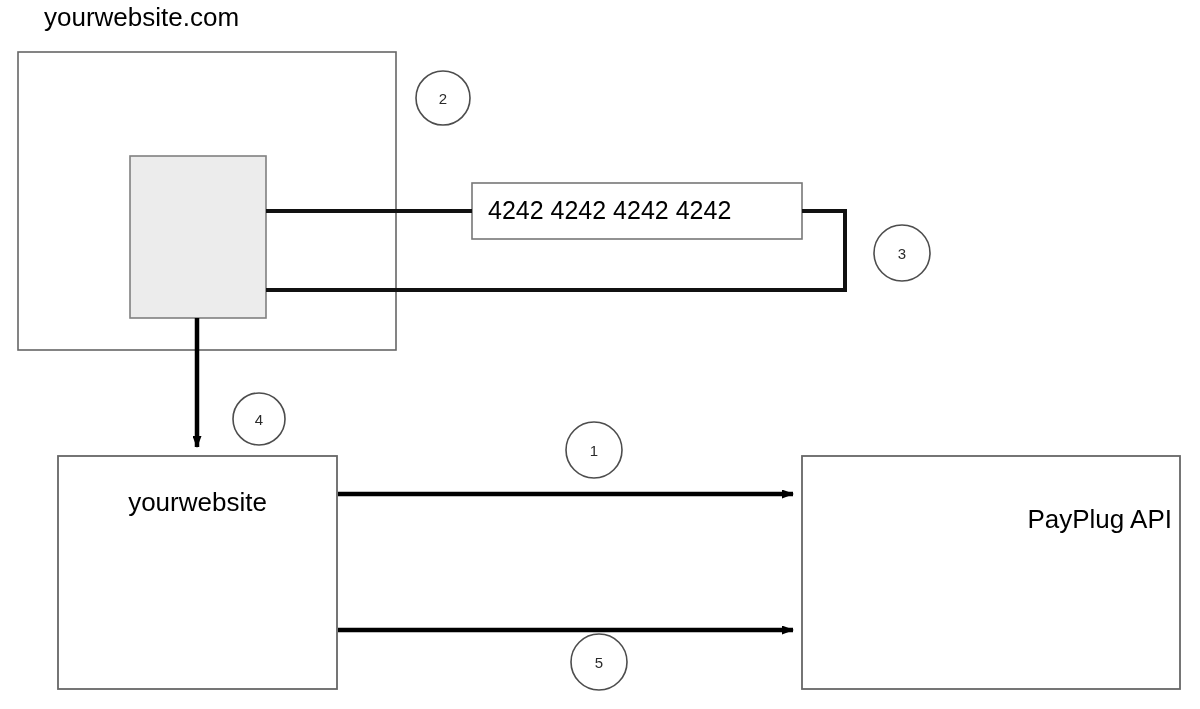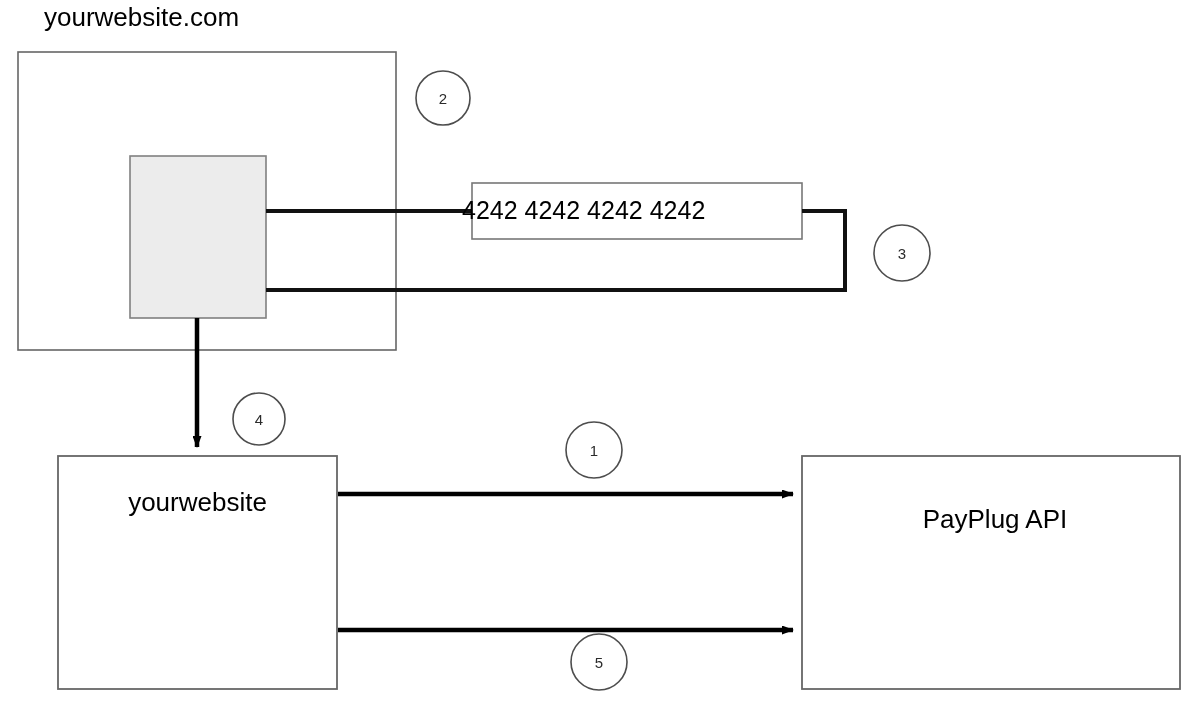--- a/index.html
+++ b/index.html
@@ -39,38 +39,37 @@
     left: 44px;
     top: 4px;
     font-size: 26px;
   }
   .label-integrated {
     left: 55px;
     top: 90px;
     font-size: 27px;
   }
   .label-card {
-    left: 462px;
+    left: 488px;
     top: 198px;
     font-size: 25px;
   }
   .label-yourserver {
     left: 58px;
     top: 489px;
     width: 279px;
     text-align: center;
     font-size: 26px;
   }
   .label-payplug {
     left: 802px;
     top: 506px;
     width: 370px;
-    text-align: center;
+    text-align: right;
     font-size: 26px;
-    margin-left: 8px;
   }
   .label-payid {
     left: 430px;
     top: 515px;
     font-size: 28px;
   }
   
   .step-num {
     position: absolute;
     font-size: 15px;

